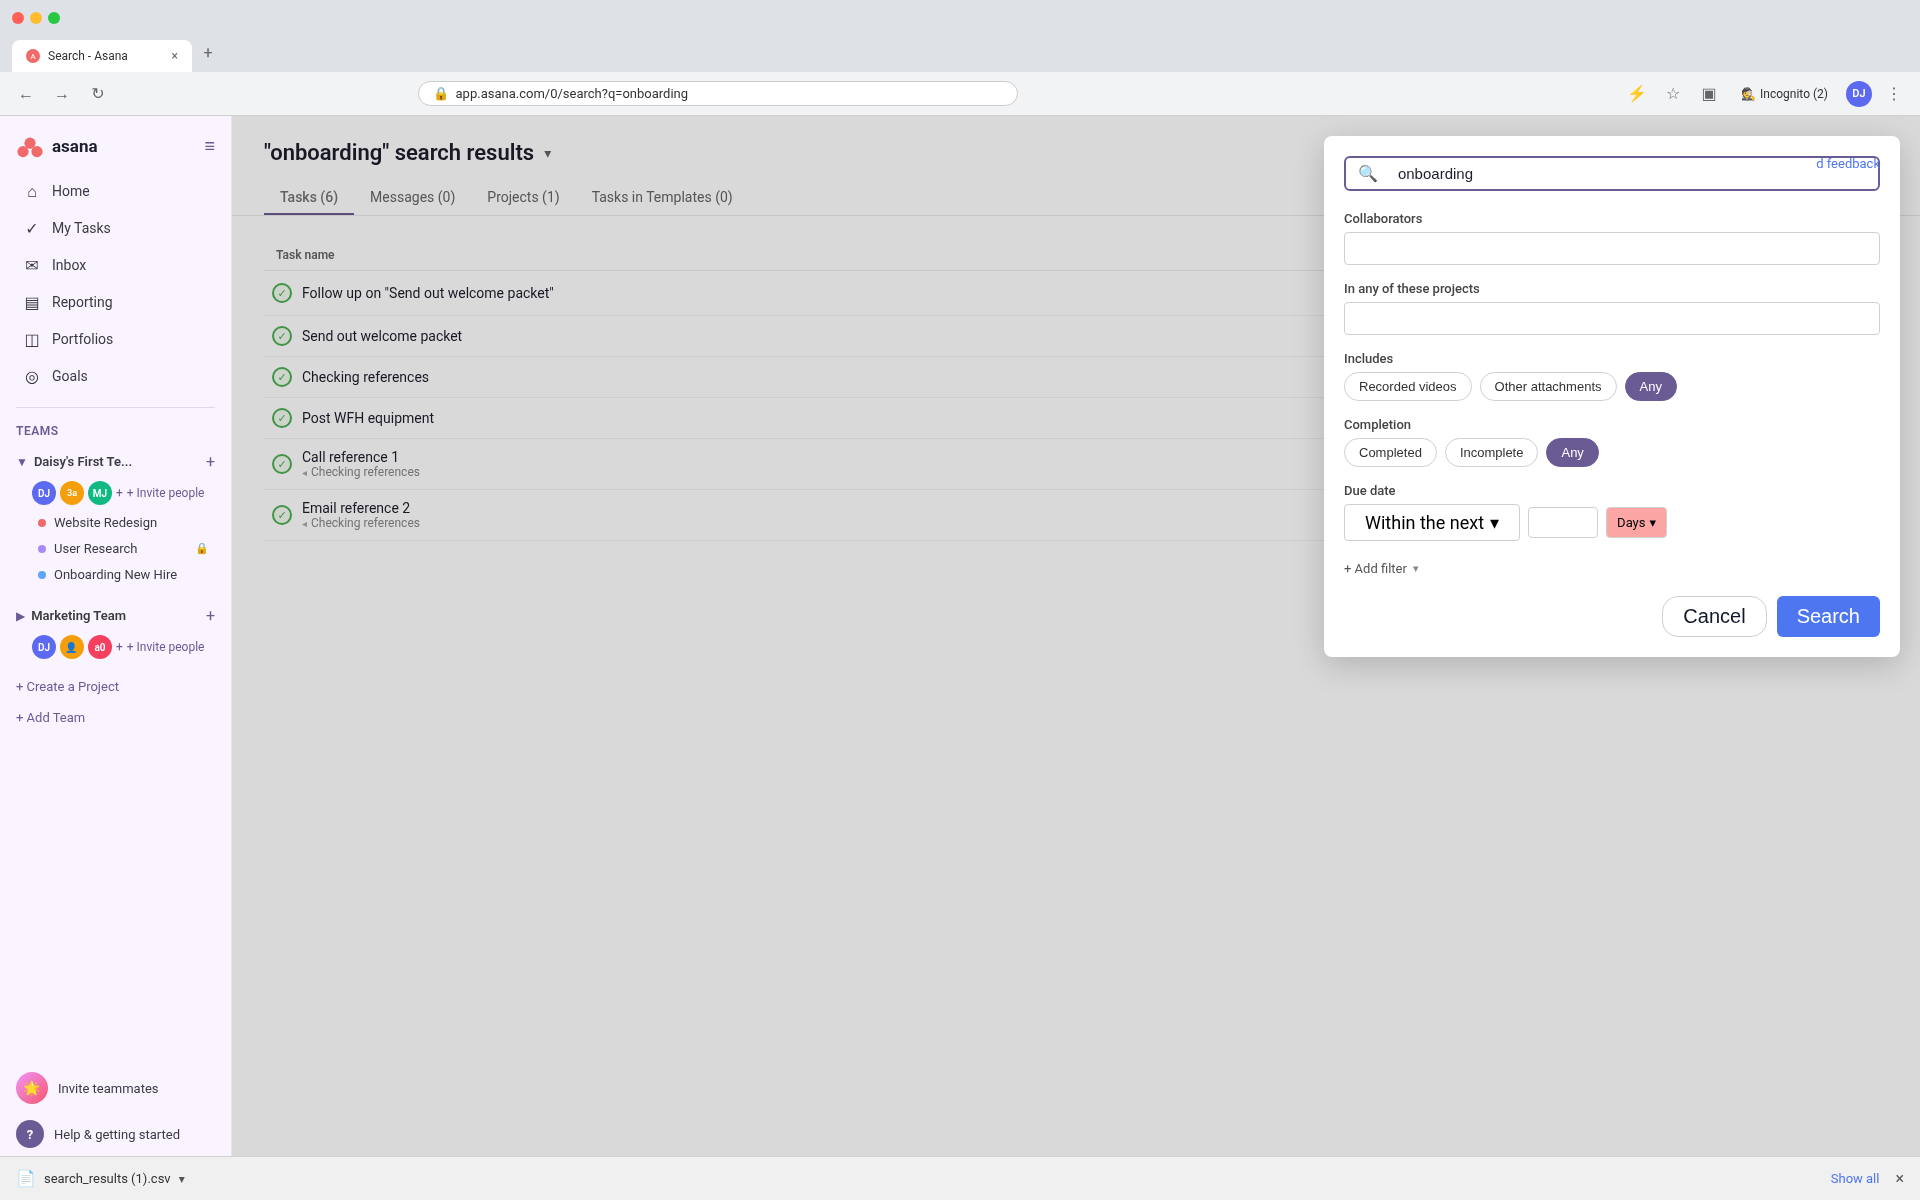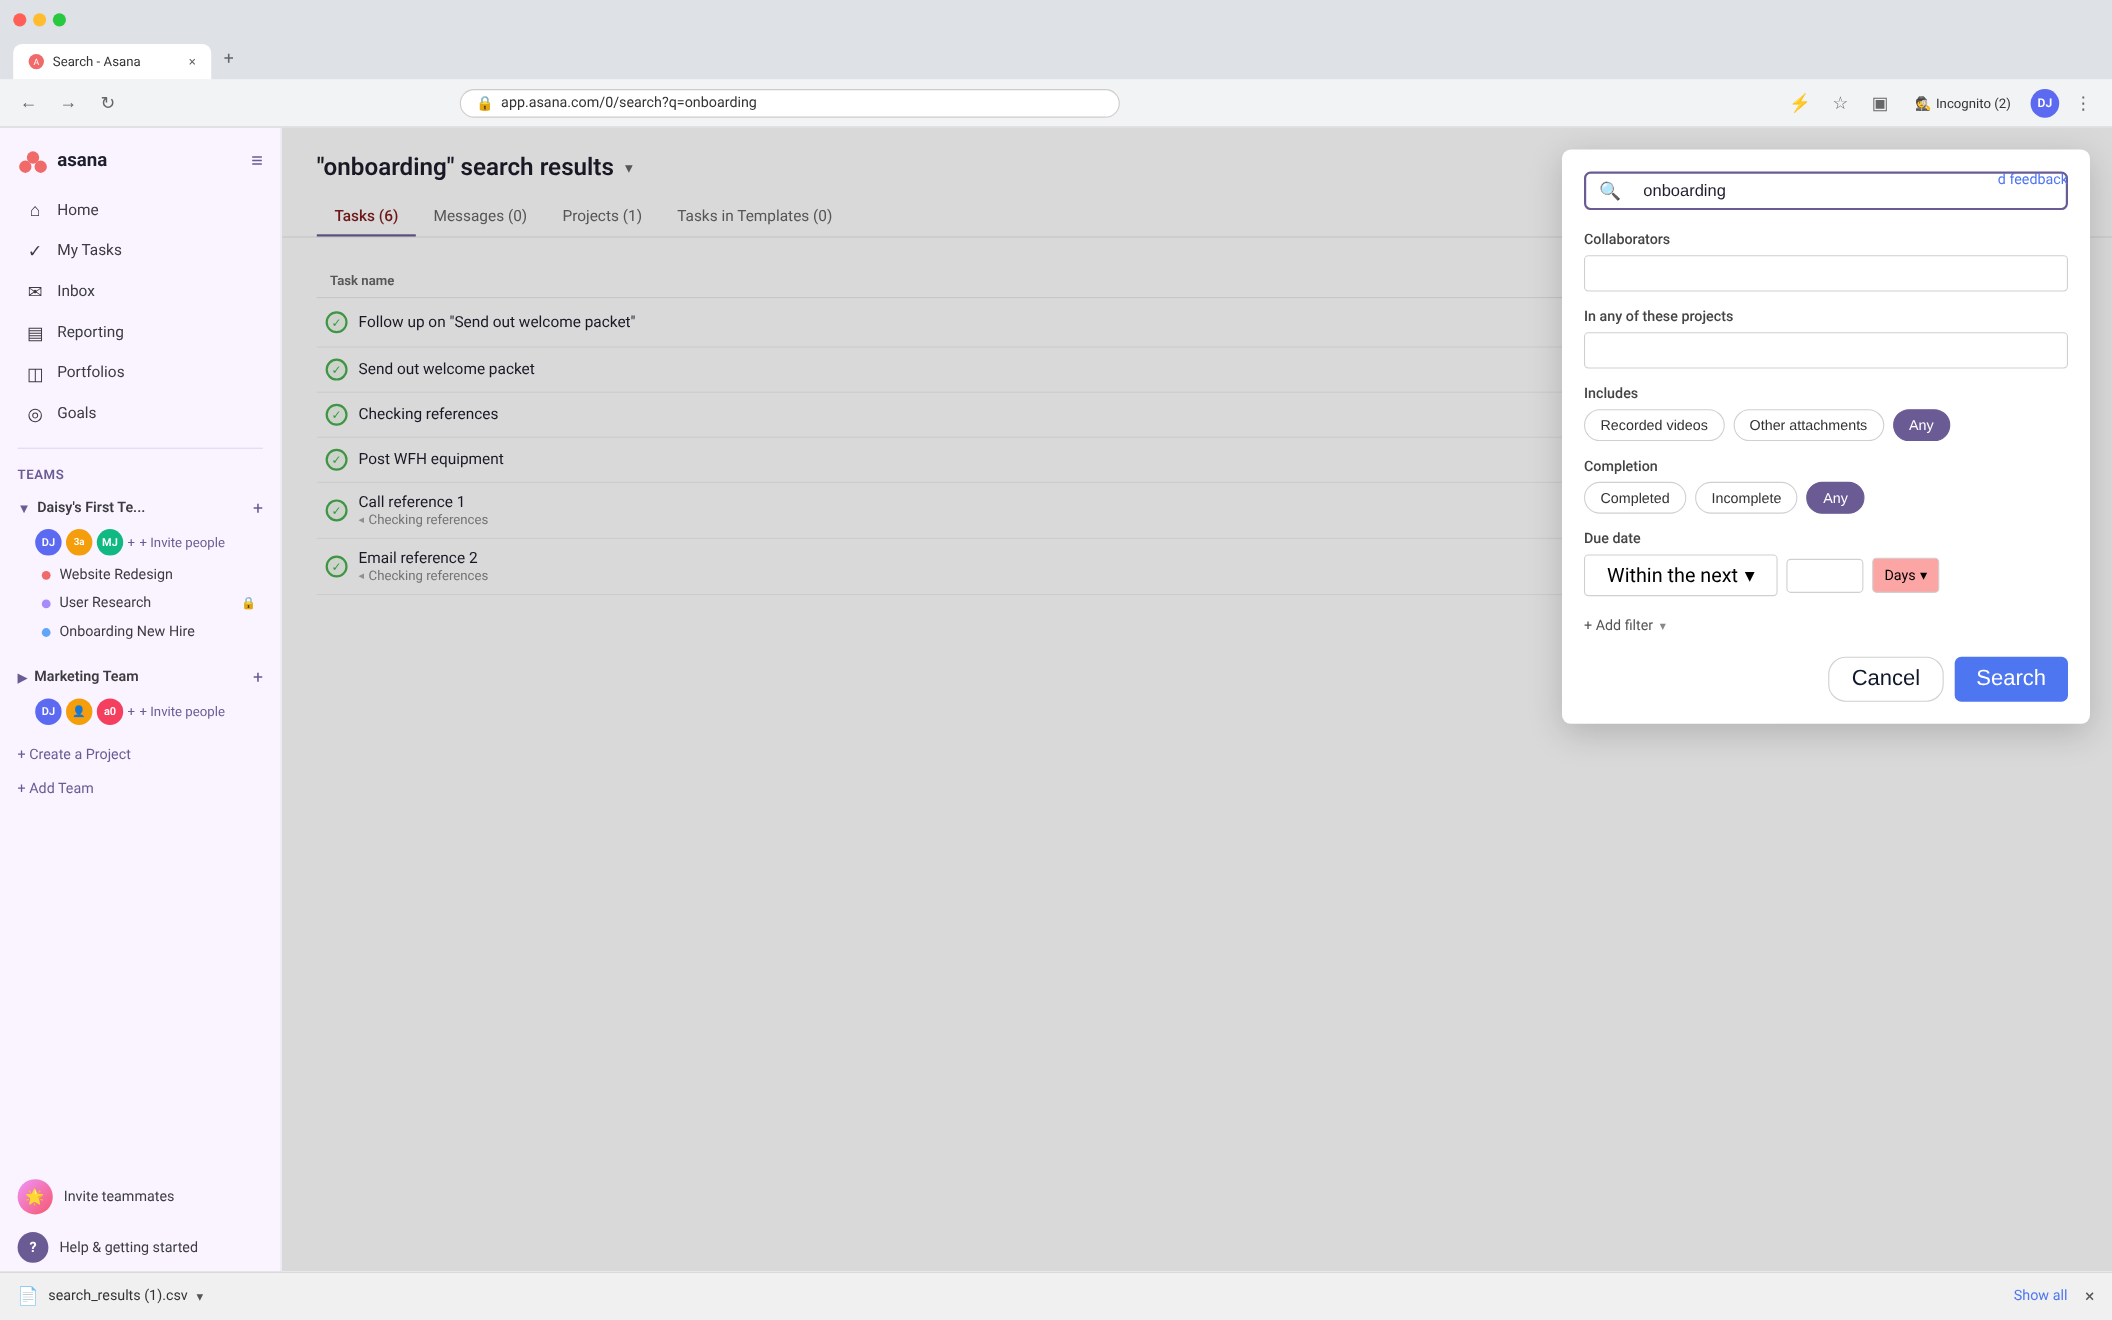--- a/index.html
+++ b/index.html
@@ -25,21 +25,21 @@
     .browser-address-text { font-size: 13px; color: #333; }
     .browser-right-icons { display: flex; align-items: center; gap: 8px; margin-left: auto; }
     .browser-icon-btn { background: none; border: none; cursor: pointer; color: #666; font-size: 16px; width: 28px; height: 28px; display: flex; align-items: center; justify-content: center; border-radius: 50%; }
     .incognito-badge { background: #f1f3f4; border-radius: 12px; padding: 3px 10px; font-size: 12px; color: #333; display: flex; align-items: center; gap: 4px; }
     .avatar-dj { width: 26px; height: 26px; background: #5b6af0; border-radius: 50%; display: flex; align-items: center; justify-content: center; color: white; font-size: 11px; font-weight: 600; }
 
     
     .app { display: flex; flex: 1; overflow: hidden; }
 
     
-    .sidebar { width: 256px; background: #f9f4ff; border-right: 1px solid #e8e0f0; display: flex; flex-direction: column; flex-shrink: 0; overflow-y: auto; }
+    .sidebar { width: 232px; background: #f9f4ff; border-right: 1px solid #e8e0f0; display: flex; flex-direction: column; flex-shrink: 0; overflow-y: auto; }
     .sidebar-header { padding: 16px 16px 8px; display: flex; align-items: center; justify-content: space-between; }
     .asana-logo { display: flex; align-items: center; gap: 8px; }
     .asana-logo-icon { width: 28px; height: 28px; }
     .menu-icon { color: #6b5b95; font-size: 18px; cursor: pointer; }
     .sidebar-nav { padding: 4px 0; }
     .sidebar-item { display: flex; align-items: center; gap: 10px; padding: 8px 16px; cursor: pointer; border-radius: 6px; margin: 1px 6px; font-size: 14px; color: #3d3b40; transition: background 0.1s; }
     .sidebar-item .item-icon { width: 20px; height: 20px; display: flex; align-items: center; justify-content: center; font-size: 16px; flex-shrink: 0; }
     .sidebar-section-divider { border: none; border-top: 1px solid #e0d8f0; margin: 8px 16px; }
     .sidebar-section-header { display: flex; align-items: flex-start; justify-content: space-between; padding: 8px 16px 4px; }
     .sidebar-section-title { font-size: 12px; font-weight: 600; color: #6b5b95; text-transform: uppercase; letter-spacing: 0.5px; }
@@ -62,41 +62,41 @@
     .help-icon { width: 28px; height: 28px; background: #6b5b95; border-radius: 50%; display: flex; align-items: center; justify-content: center; color: white; font-size: 13px; font-weight: 700; }
 
     
     .main-content { flex: 1; background: #fff; display: flex; flex-direction: column; overflow: hidden; position: relative; }
     .main-header { padding: 24px 32px 0; border-bottom: 1px solid #e8e8e8; flex-shrink: 0; }
     .page-title-row { display: flex; align-items: center; gap: 10px; margin-bottom: 16px; }
     .page-title { font-size: 22px; font-weight: 600; color: #1e1e2d; }
     .title-dropdown-icon { color: #666; font-size: 14px; cursor: pointer; }
     .tabs-row { display: flex; gap: 0; }
     .tab { padding: 8px 16px; font-size: 14px; color: #666; cursor: pointer; border-bottom: 2px solid transparent; white-space: nowrap; }
-    .tab.active { color: #7f1d1d; border-bottom: 2px solid #6b5b95; font-weight: 500; }
+    .tab.active { color: #737373; border-bottom: 2px solid #6b5b95; font-weight: 500; }
     .main-body { flex: 1; overflow-y: auto; padding: 24px 32px; }
 
     
     .task-table { width: 100%; border-collapse: collapse; }
     .task-table th { text-align: left; font-size: 12px; font-weight: 600; color: #666; padding: 8px 12px; border-bottom: 1px solid #e8e8e8; }
     .task-table td { padding: 10px 12px; border-bottom: 1px solid #f0f0f0; font-size: 14px; color: #1e1e2d; vertical-align: middle; }
     .task-row td:first-child { padding-left: 8px; }
     .task-name-cell { display: flex; align-items: center; gap: 10px; }
     .check-circle { width: 20px; height: 20px; border-radius: 50%; border: 2px solid #b0c4b1; display: flex; align-items: center; justify-content: center; color: #4caf50; font-size: 11px; flex-shrink: 0; cursor: pointer; }
     .check-circle.checked { border-color: #4caf50; background: #f0faf0; }
     .task-name-text { font-size: 14px; color: #1e1e2d; }
     .task-parent { font-size: 12px; color: #888; display: flex; align-items: center; gap: 4px; }
     .parent-arrow { font-size: 10px; color: #aaa; }
     .assignee-cell { display: flex; align-items: center; gap: 6px; }
     .assignee-avatar { width: 24px; height: 24px; border-radius: 50%; display: flex; align-items: center; justify-content: center; font-size: 10px; font-weight: 600; color: white; flex-shrink: 0; }
     .assignee-name { font-size: 13px; color: #555; }
 
     
     .search-panel-overlay { position: absolute; top: 0; left: 0; right: 0; bottom: 0; background: rgba(0,0,0,0.15); z-index: 100; display: flex; align-items: flex-start; justify-content: flex-end; }
-    .search-panel { background: #fff; width: 480px; min-height: 520px; border-radius: 8px; box-shadow: 0 8px 32px rgba(0,0,0,0.18); padding: 20px; margin: 20px 20px 0 0; position: relative; }
+    .search-panel { background: #fff; width: 576px; min-height: 520px; border-radius: 8px; box-shadow: 0 8px 32px rgba(0,0,0,0.18); padding: 20px; margin: 20px 20px 0 0; position: relative; }
     .search-input-wrapper { display: flex; align-items: center; border: 2px solid #6b5b95; border-radius: 6px; padding: 6px 12px; gap: 8px; margin-bottom: 20px; }
     .search-icon { color: #6b5b95; font-size: 16px; flex-shrink: 0; }
     .search-input { flex: 1; border: none; outline: none; font-size: 15px; color: #1e1e2d; margin-left: 12px; }
     .filter-section { margin-bottom: 16px; }
     .filter-label { font-size: 13px; color: #444; margin-bottom: 6px; font-weight: 500; }
     .filter-input { width: 100%; border: 1px solid #d0d0d0; border-radius: 4px; padding: 8px 10px; font-size: 13px; color: #333; outline: none; }
     .filter-chips { display: flex; gap: 8px; flex-wrap: wrap; }
     .chip { padding: 6px 14px; border: 1px solid #d0d0d0; border-radius: 20px; font-size: 13px; color: #333; cursor: pointer; background: #fff; }
     .chip.active { background: #6b5b95; color: #fff; border-color: #6b5b95; }
     .due-date-row { display: flex; align-items: center; gap: 8px; }

